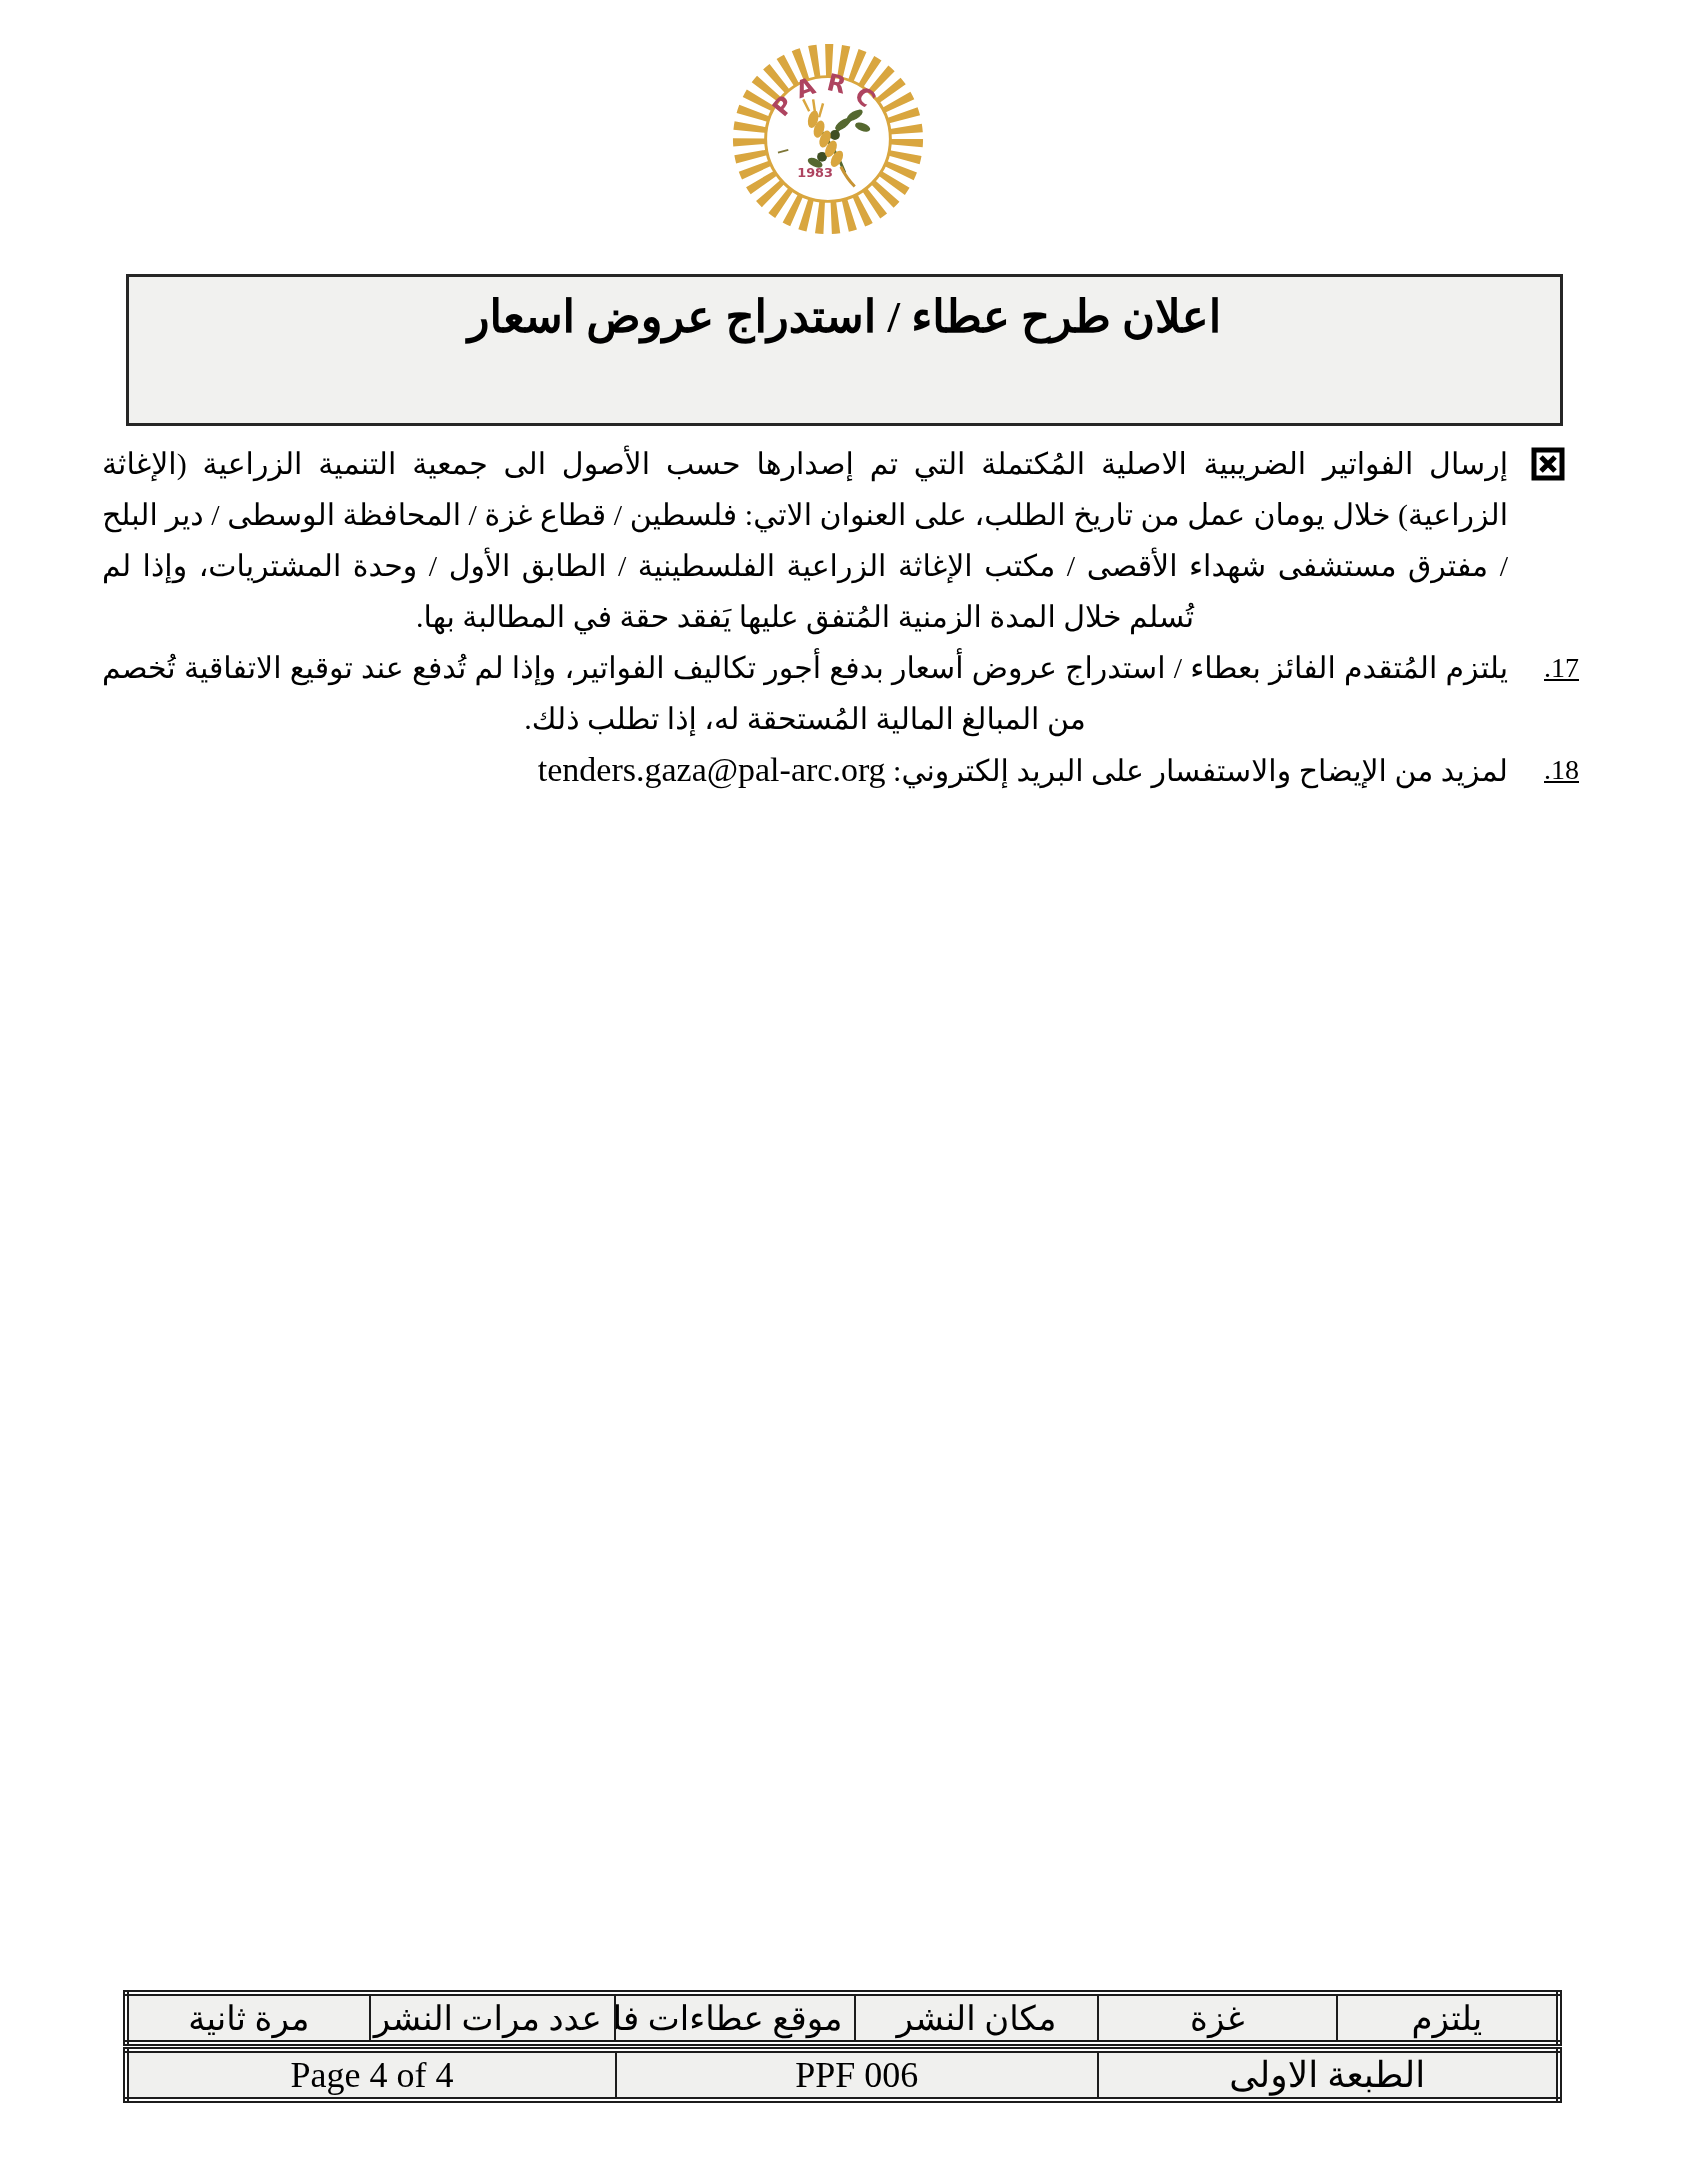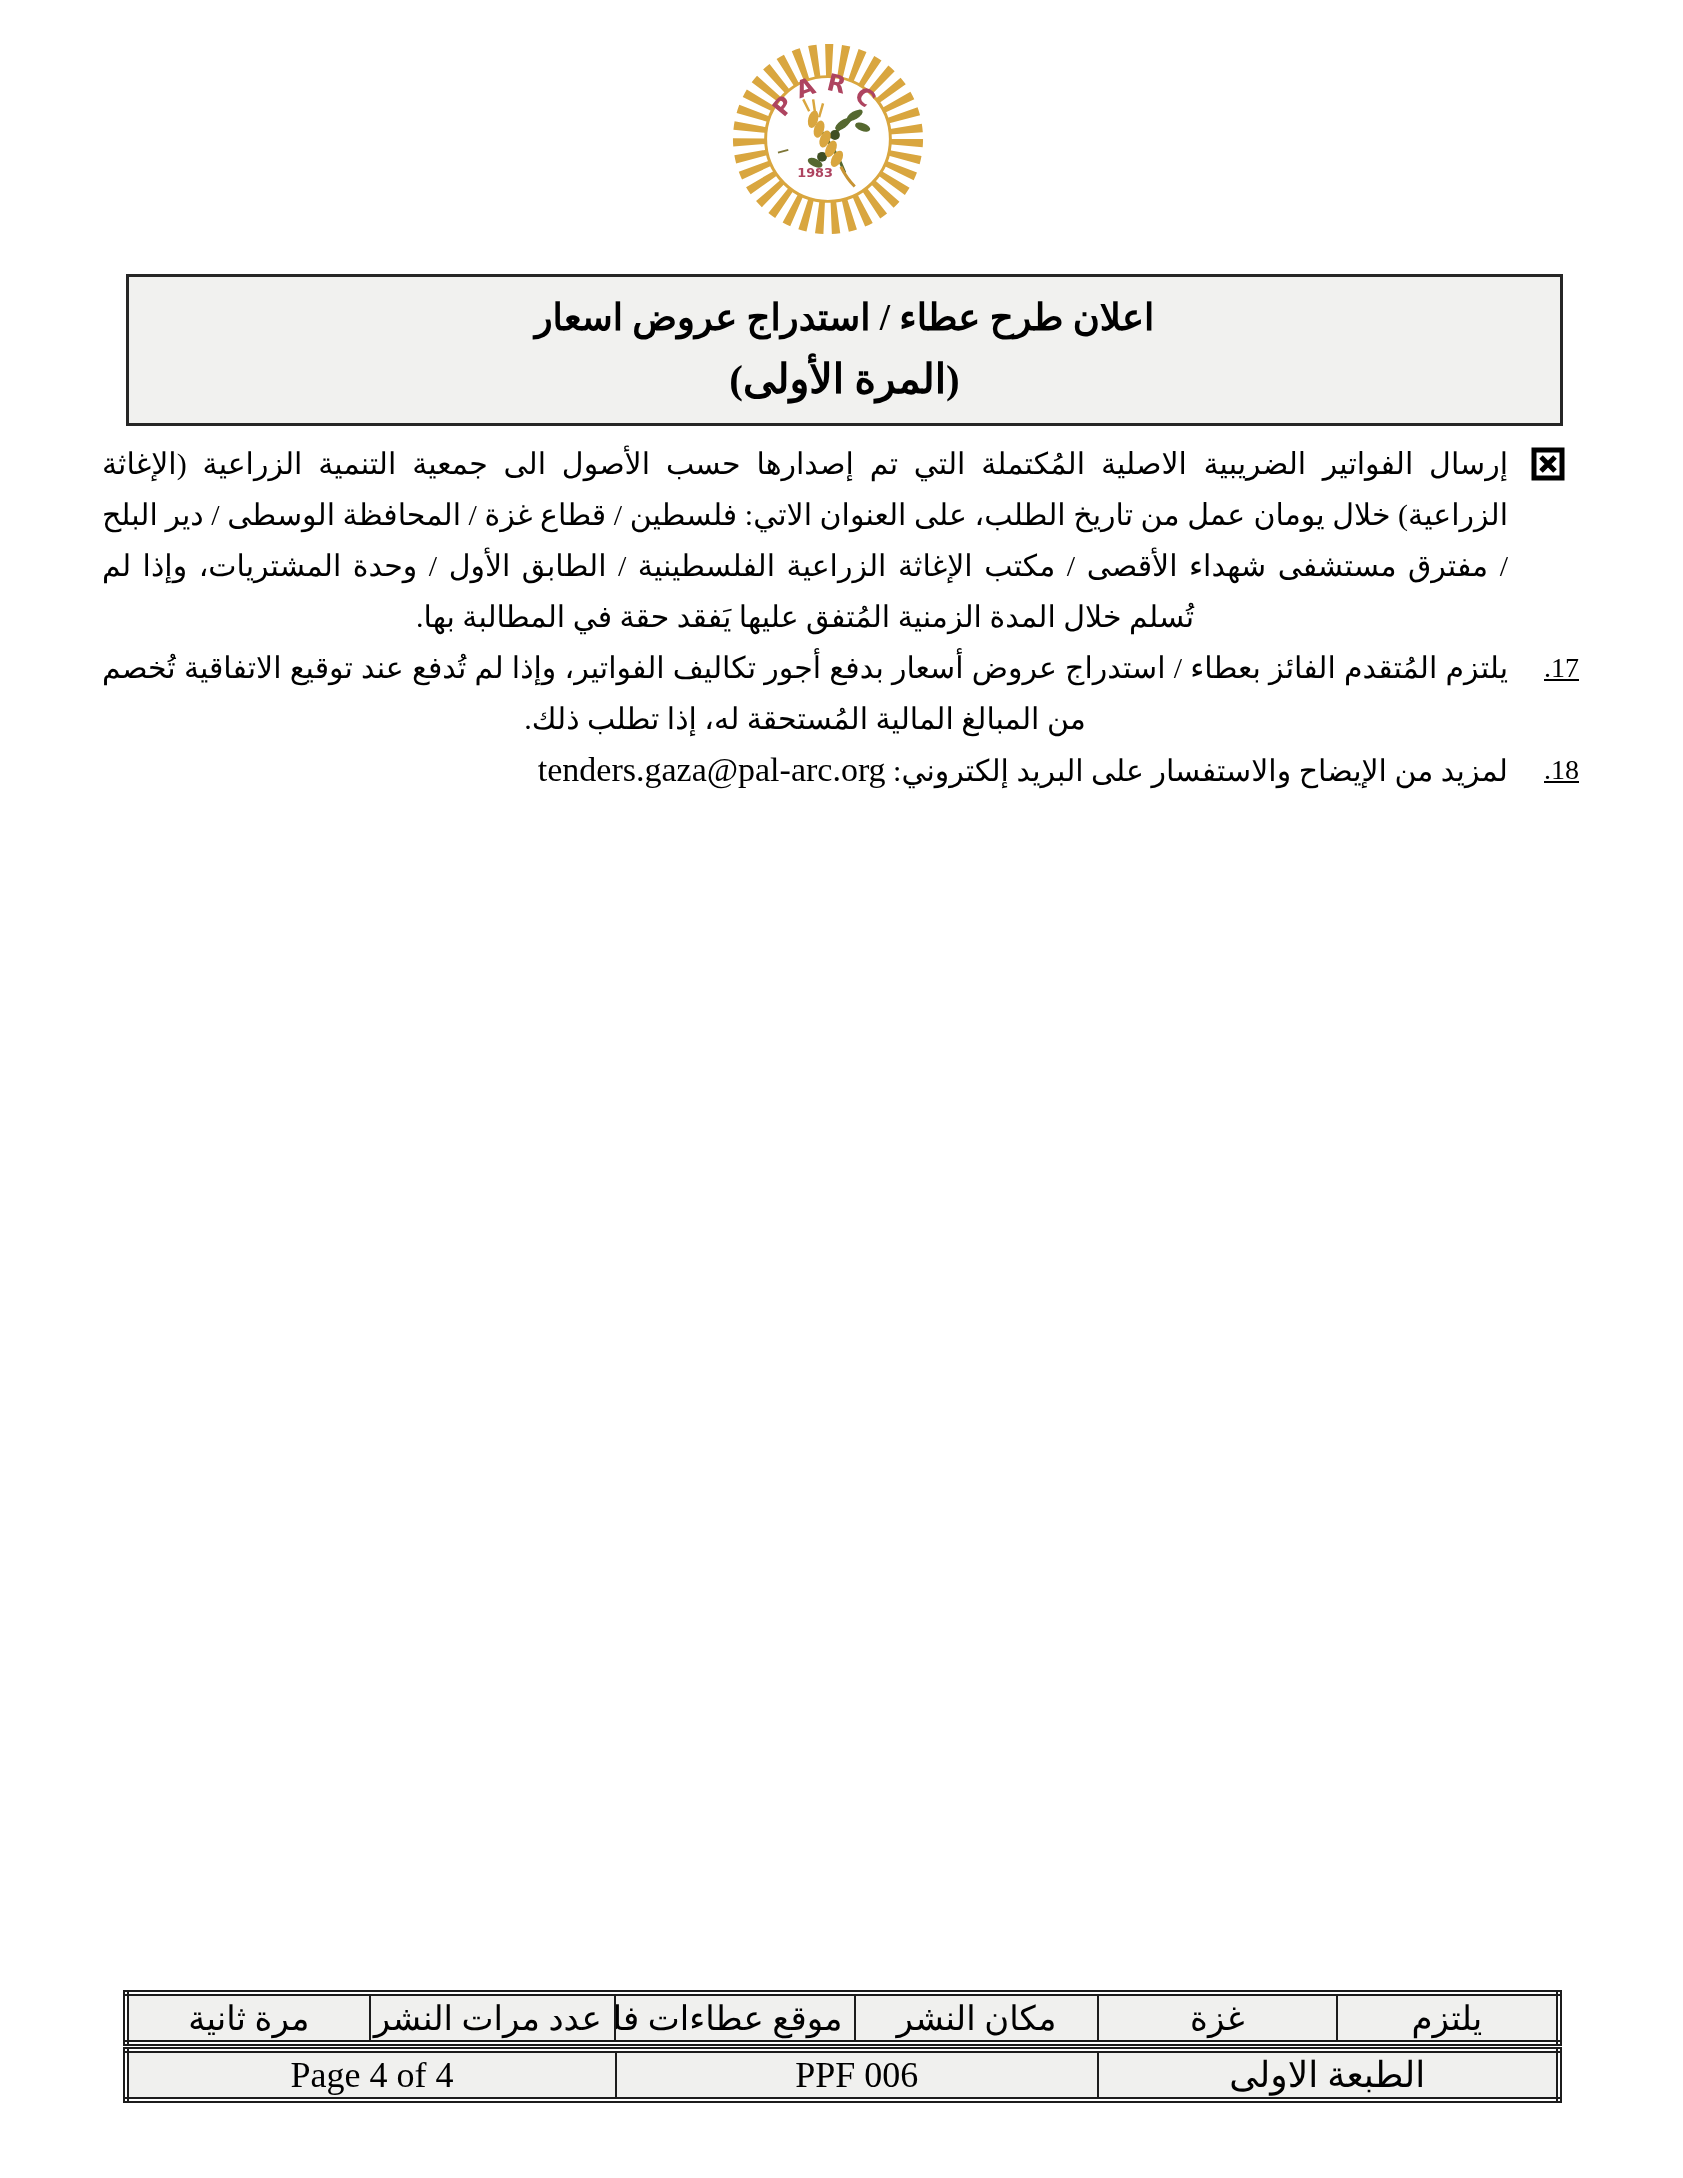--- a/index.html
+++ b/index.html
@@ -5,21 +5,21 @@
   html,body{margin:0;padding:0;background:#ffffff;}
   .page{position:relative;width:1683px;height:2178px;background:#ffffff;overflow:hidden;
         font-family:"Liberation Serif","DejaVu Serif",serif;color:#000;}
 
   
   .logo{position:absolute;left:724px;top:40px;width:208px;height:200px;}
 
   
   .title-box{position:absolute;left:126px;top:274px;width:1431px;height:146px;
              background:#f1f1ef;border:3px solid #262626;text-align:center;direction:rtl;}
-  .title-line1{font-size:37px;font-weight:bold;line-height:65px;margin-top:8px;}
+  .title-line1{font-size:45px;font-weight:bold;line-height:65px;margin-top:8px;}
   .title-line2{font-size:41px;font-weight:bold;line-height:59px;}
 
   
   .body{position:absolute;left:102px;top:438px;width:1479px;direction:rtl;
         font-size:30px;line-height:51px;}
   .item{position:relative;padding-right:73px;}
   .para{margin:0;text-align:justify;text-align-last:center;-moz-text-align-last:center;}
   .para-single{margin:0;text-align:right;text-align-last:right;}
   .marker{position:absolute;right:2px;top:0;font-size:28px;direction:rtl;text-decoration:underline;}
   .marker-cb{position:absolute;right:16px;top:7px;width:34px;height:34px;}
@@ -82,21 +82,20 @@
       <text x="92" y="138" text-anchor="middle" font-family="'DejaVu Sans',sans-serif" font-size="13" font-weight="bold" fill="#AE4460">1983</text>
 
       <text font-size="13.5" font-weight="bold" fill="#7E7637" direction="rtl">
         <textPath href="#arcBottom" startOffset="2">الإغاثة الزراعية الفلسطينية</textPath>
       </text>
     </svg>
   </div>
 
   <div class="title-box">
     <div class="title-line1">اعلان طرح عطاء / استدراج عروض اسعار</div>
-    <div class="title-line2">(المرة الأولى)</div>
   </div>
 
   <div class="body">
 
     <div class="item">
       <span class="marker-cb">
         <svg width="34" height="34" viewBox="0 0 34 34">
           <rect x="3" y="3" width="28" height="28" fill="none" stroke="#000" stroke-width="5"></rect>
           <path d="M10 10 L24 24 M24 10 L10 24" stroke="#000" stroke-width="5"></path>
         </svg>

